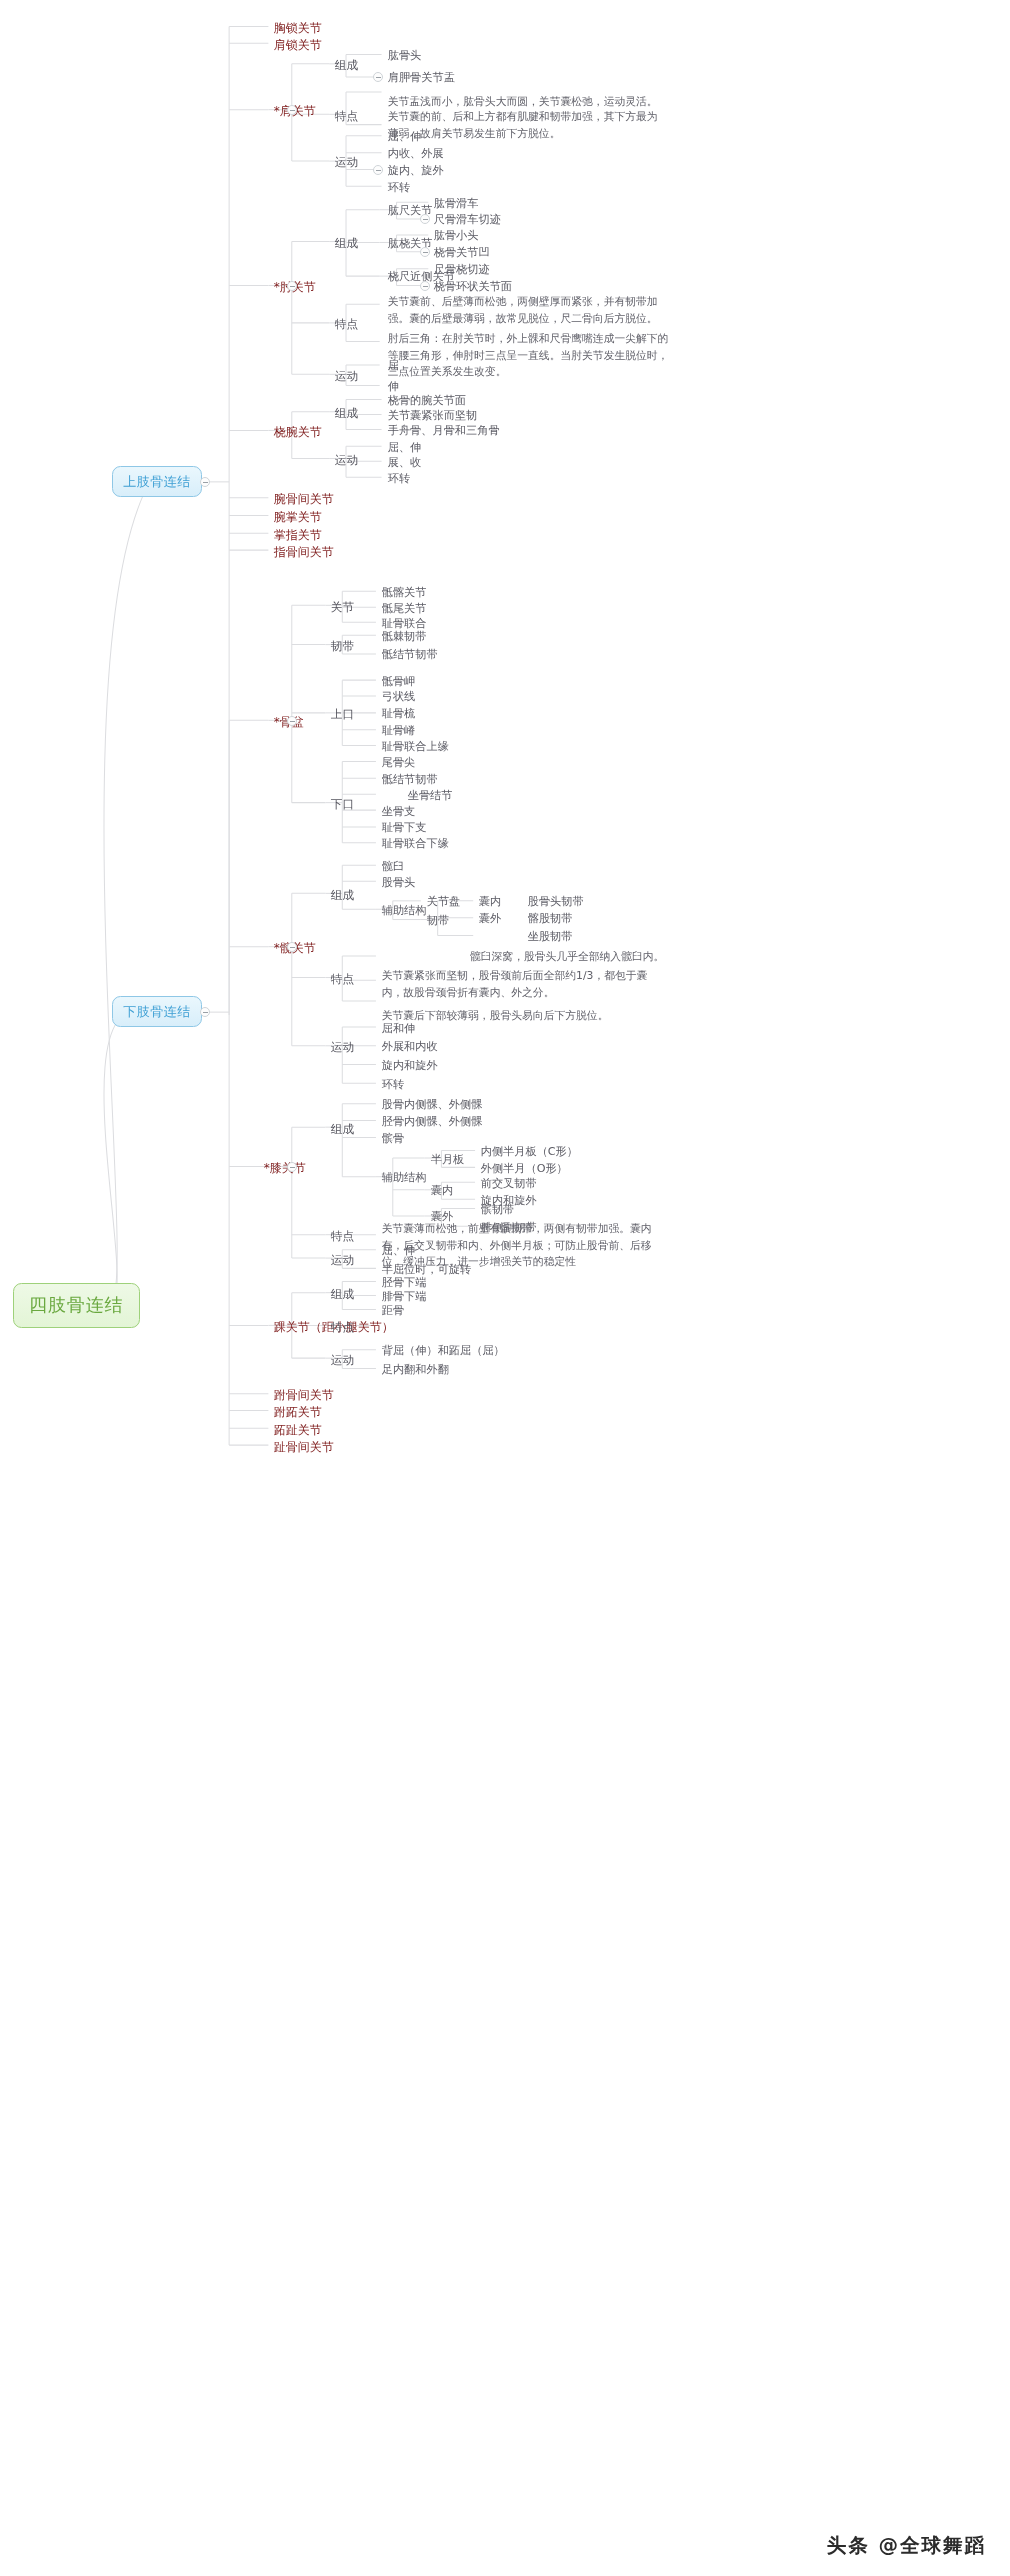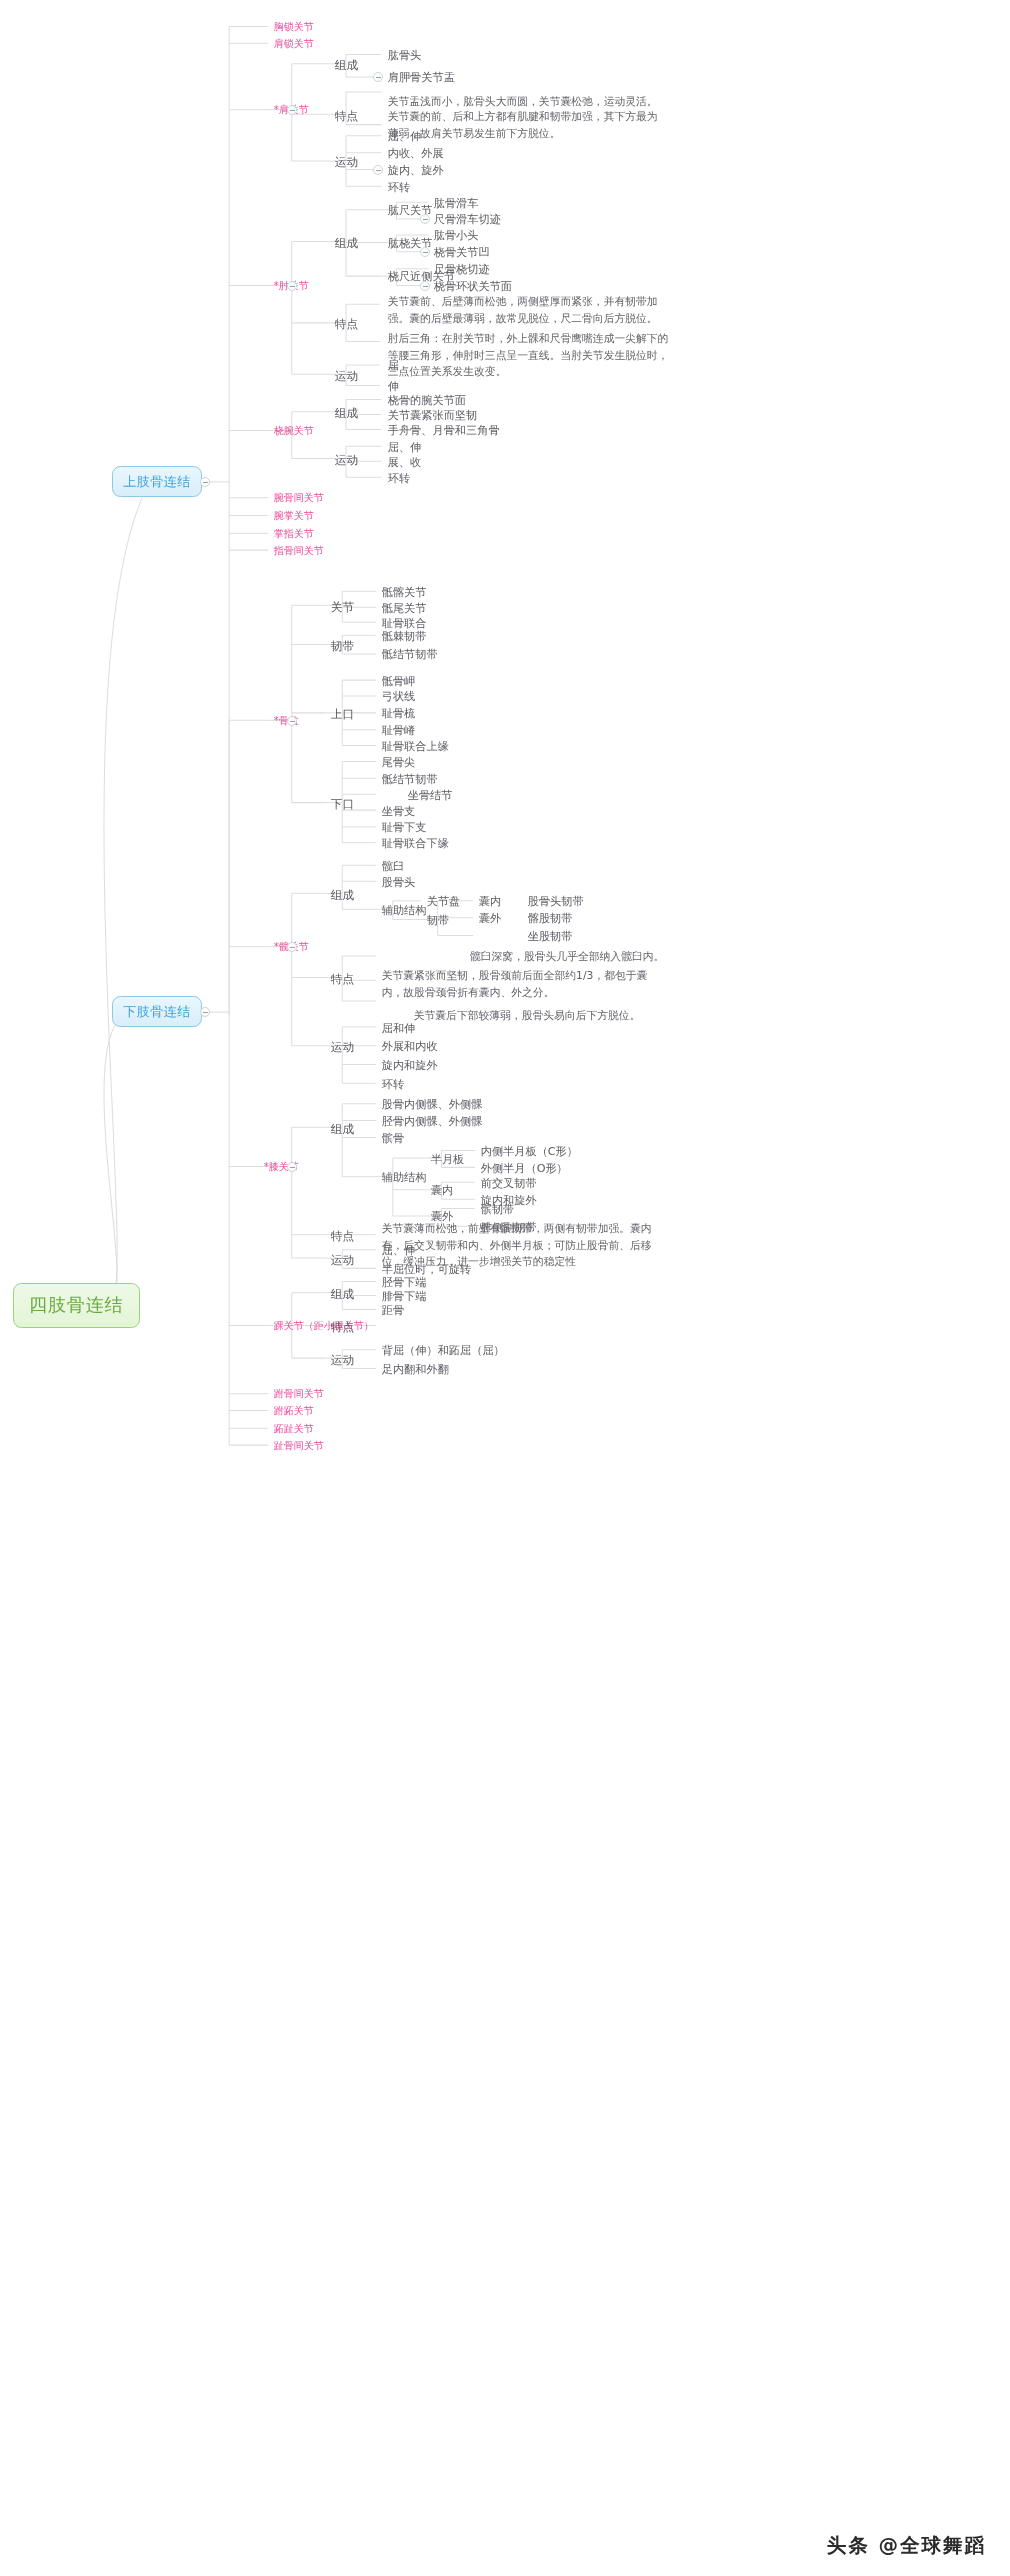--- a/index.html
+++ b/index.html
@@ -38,21 +38,21 @@
   
   .branch1 {
     background:linear-gradient(#eaf7fd,#d8eefa);
     border:1.1px solid #8ec7e6;
     border-radius:8.4px;
     color:#3d9fd4;
     font-size:13px;
     padding:6.5px 10.3px;
     letter-spacing:0.5px;
   }
-  .lvl2 { font-size:10px; color:#ec4899; }
+  .lvl2 { font-size:12px; color:#7f1d1d; }
   .lvl3 { font-size:11.7px; color:#55555e; }
   .lvl4 { font-size:11.2px; color:#5a5a63; }
   .desc { font-size:10.8px; color:#5f5f68; }
 
   .toggle {
     position:absolute;
     width:10.3px; height:10.3px;
     border:0.9px solid #cfd4d8;
     border-radius:50%;
     background:#fdfdfd;
@@ -401,21 +401,21 @@
   <div class="node lvl4" style="left:423px; top:912px;">韧带</div>
   <div class="node lvl4" style="left:475px; top:893px;">囊内</div>
   <div class="node lvl4" style="left:524px; top:893px;">股骨头韧带</div>
   <div class="node lvl4" style="left:475px; top:910px;">囊外</div>
   <div class="node lvl4" style="left:524px; top:910px;">髂股韧带</div>
   <div class="node lvl4" style="left:524px; top:928px;">坐股韧带</div>
 
   <div class="node lvl3" style="left:327px; top:970px;">特点</div>
   <div class="node lvl4 desc" style="left:378px; top:948px; width:290px;text-align:right;">髋臼深窝，股骨头几乎全部纳入髋臼内。</div>
   <div class="node lvl4 desc wrap" style="left:378px; top:966px; width:290px;">关节囊紧张而坚韧，股骨颈前后面全部约1/3，都包于囊内，故股骨颈骨折有囊内、外之分。</div>
-  <div class="node lvl4 desc" style="left:378px; top:1007px; width:290px;margin-left:32px;">关节囊后下部较薄弱，股骨头易向后下方脱位。</div>
+  <div class="node lvl4 desc" style="left:378px; top:1007px; width:290px;">关节囊后下部较薄弱，股骨头易向后下方脱位。</div>
 
   <div class="node lvl3" style="left:327px; top:1038px;">运动</div>
   <div class="node lvl4" style="left:378px; top:1020px;">屈和伸</div>
   <div class="node lvl4" style="left:378px; top:1038px;">外展和内收</div>
   <div class="node lvl4" style="left:378px; top:1057px;">旋内和旋外</div>
   <div class="node lvl4" style="left:378px; top:1076px;">环转</div>
 
   <div class="node lvl2" style="left:260px; top:1159px;">*膝关节</div>
   <span class="toggle" style="left:287px; top:1162px;"></span>
 

